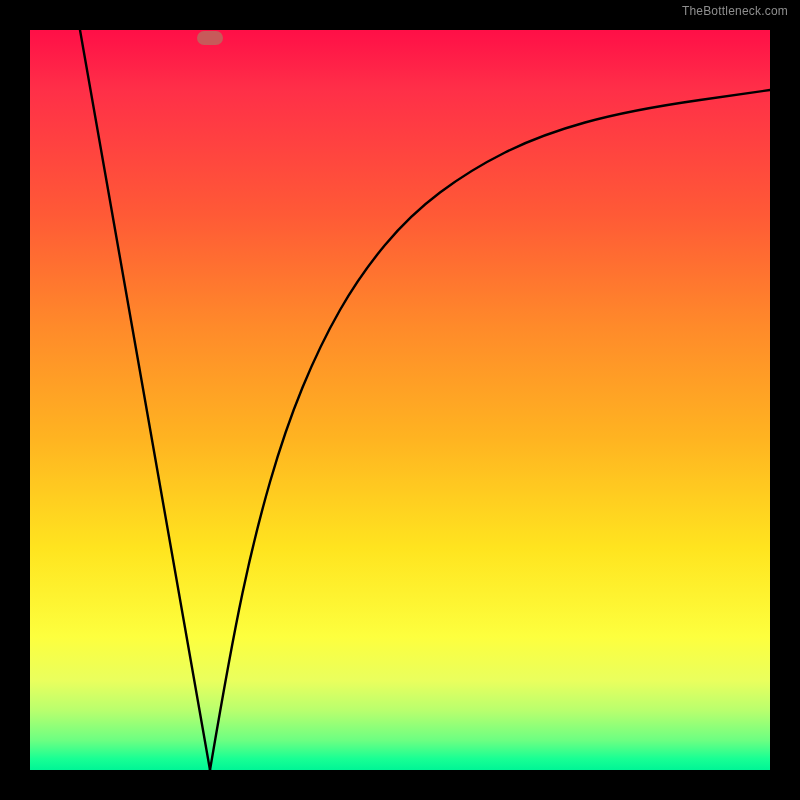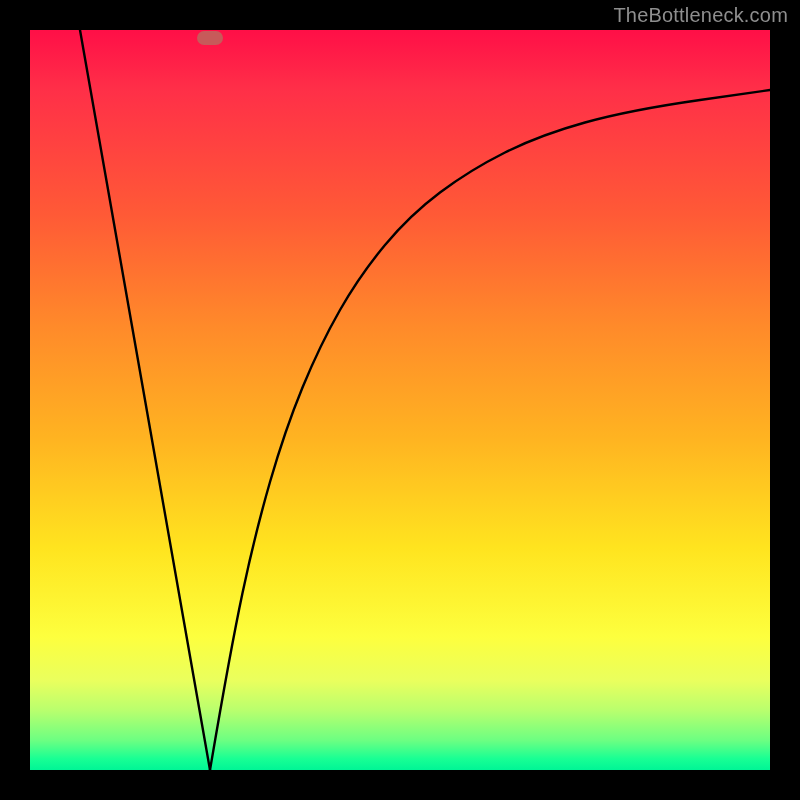--- a/index.html
+++ b/index.html
@@ -40,21 +40,21 @@
       #6cff82 96%,
       #18ff94 98.5%,
       #00f596 100%
     );
   }
   .watermark {
     position: absolute;
     top: 4px;
     right: 12px;
     color: #8e8e8e;
-    font-size: 20px;
+    font-size: 12px;
     letter-spacing: 0.2px;
     user-select: none;
   }
   svg.curve {
     position: absolute;
     top: 0;
     left: 0;
   }
   .marker {
     position: absolute;

